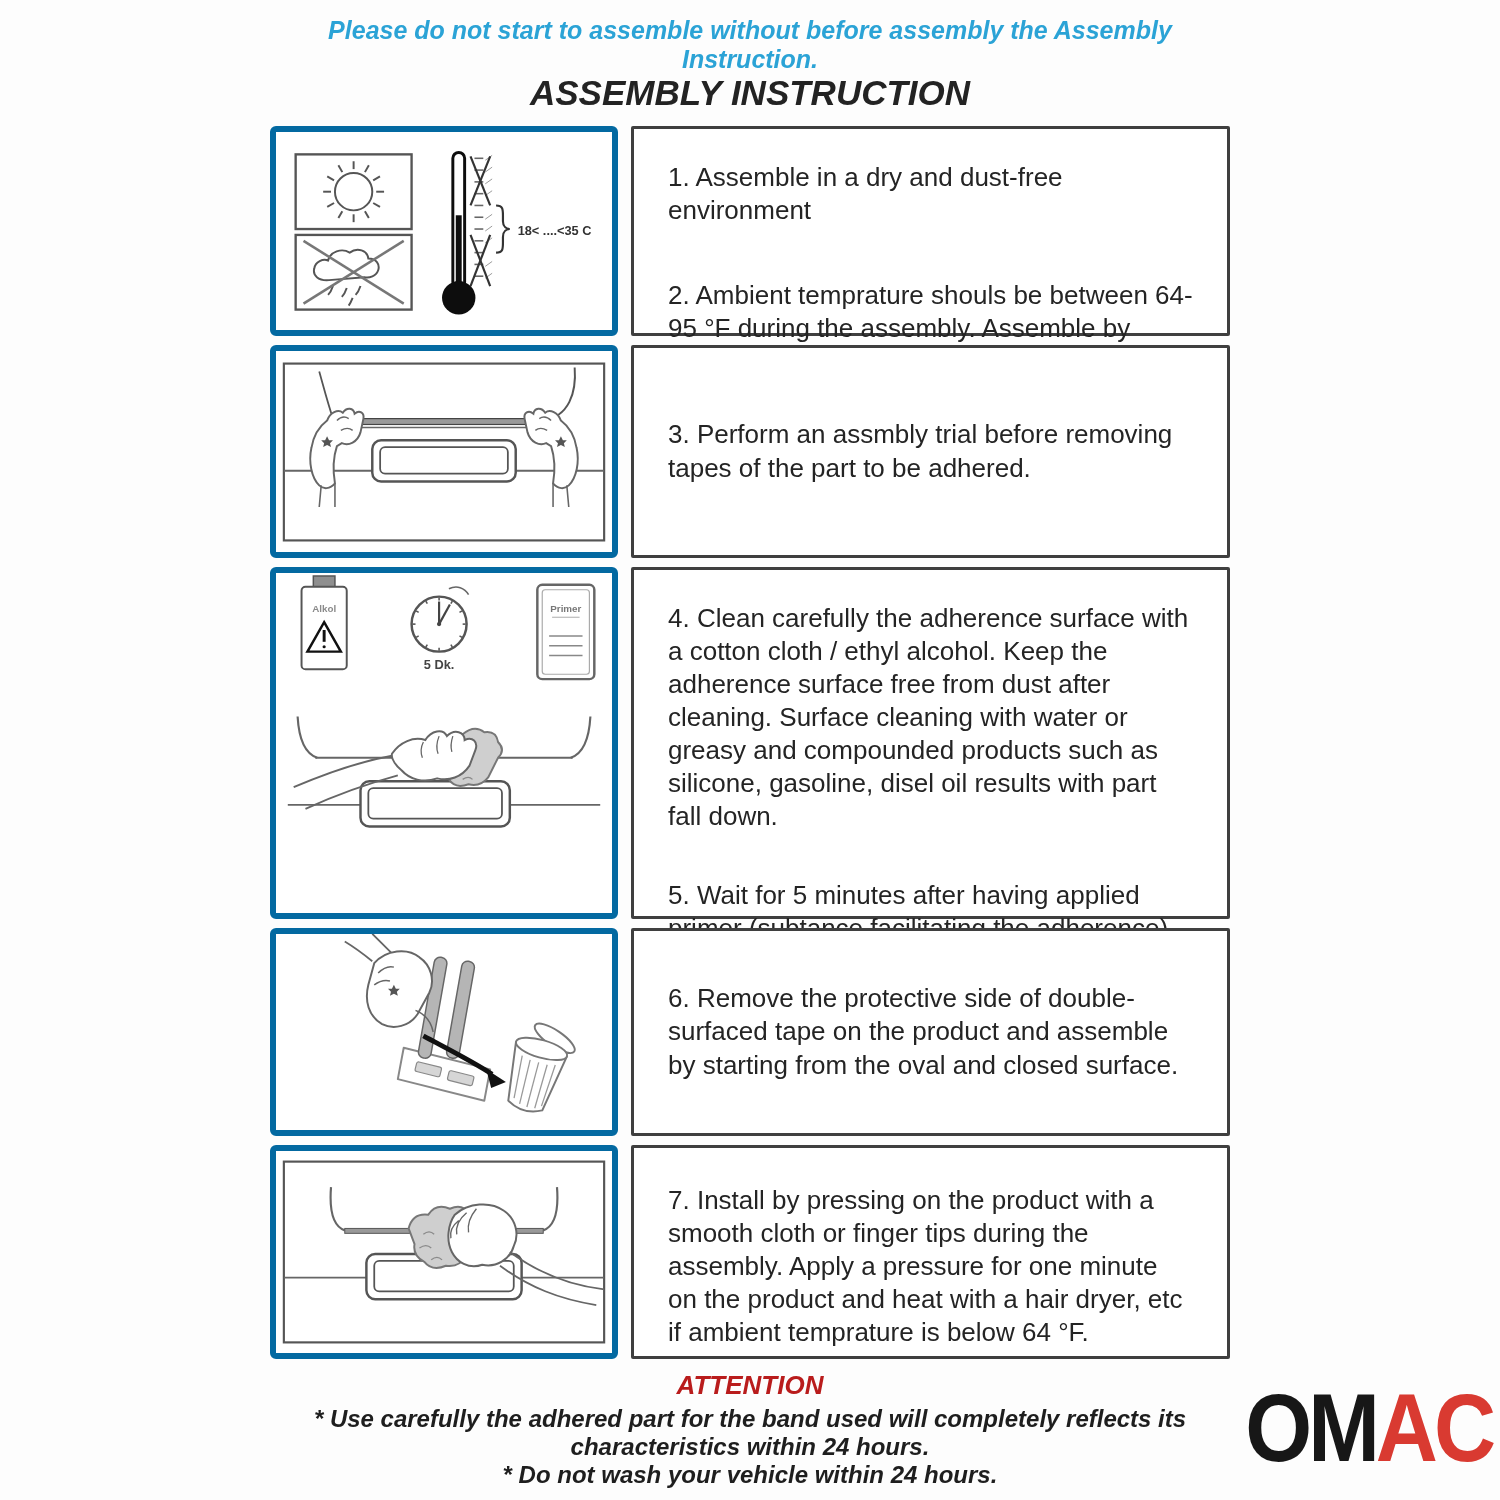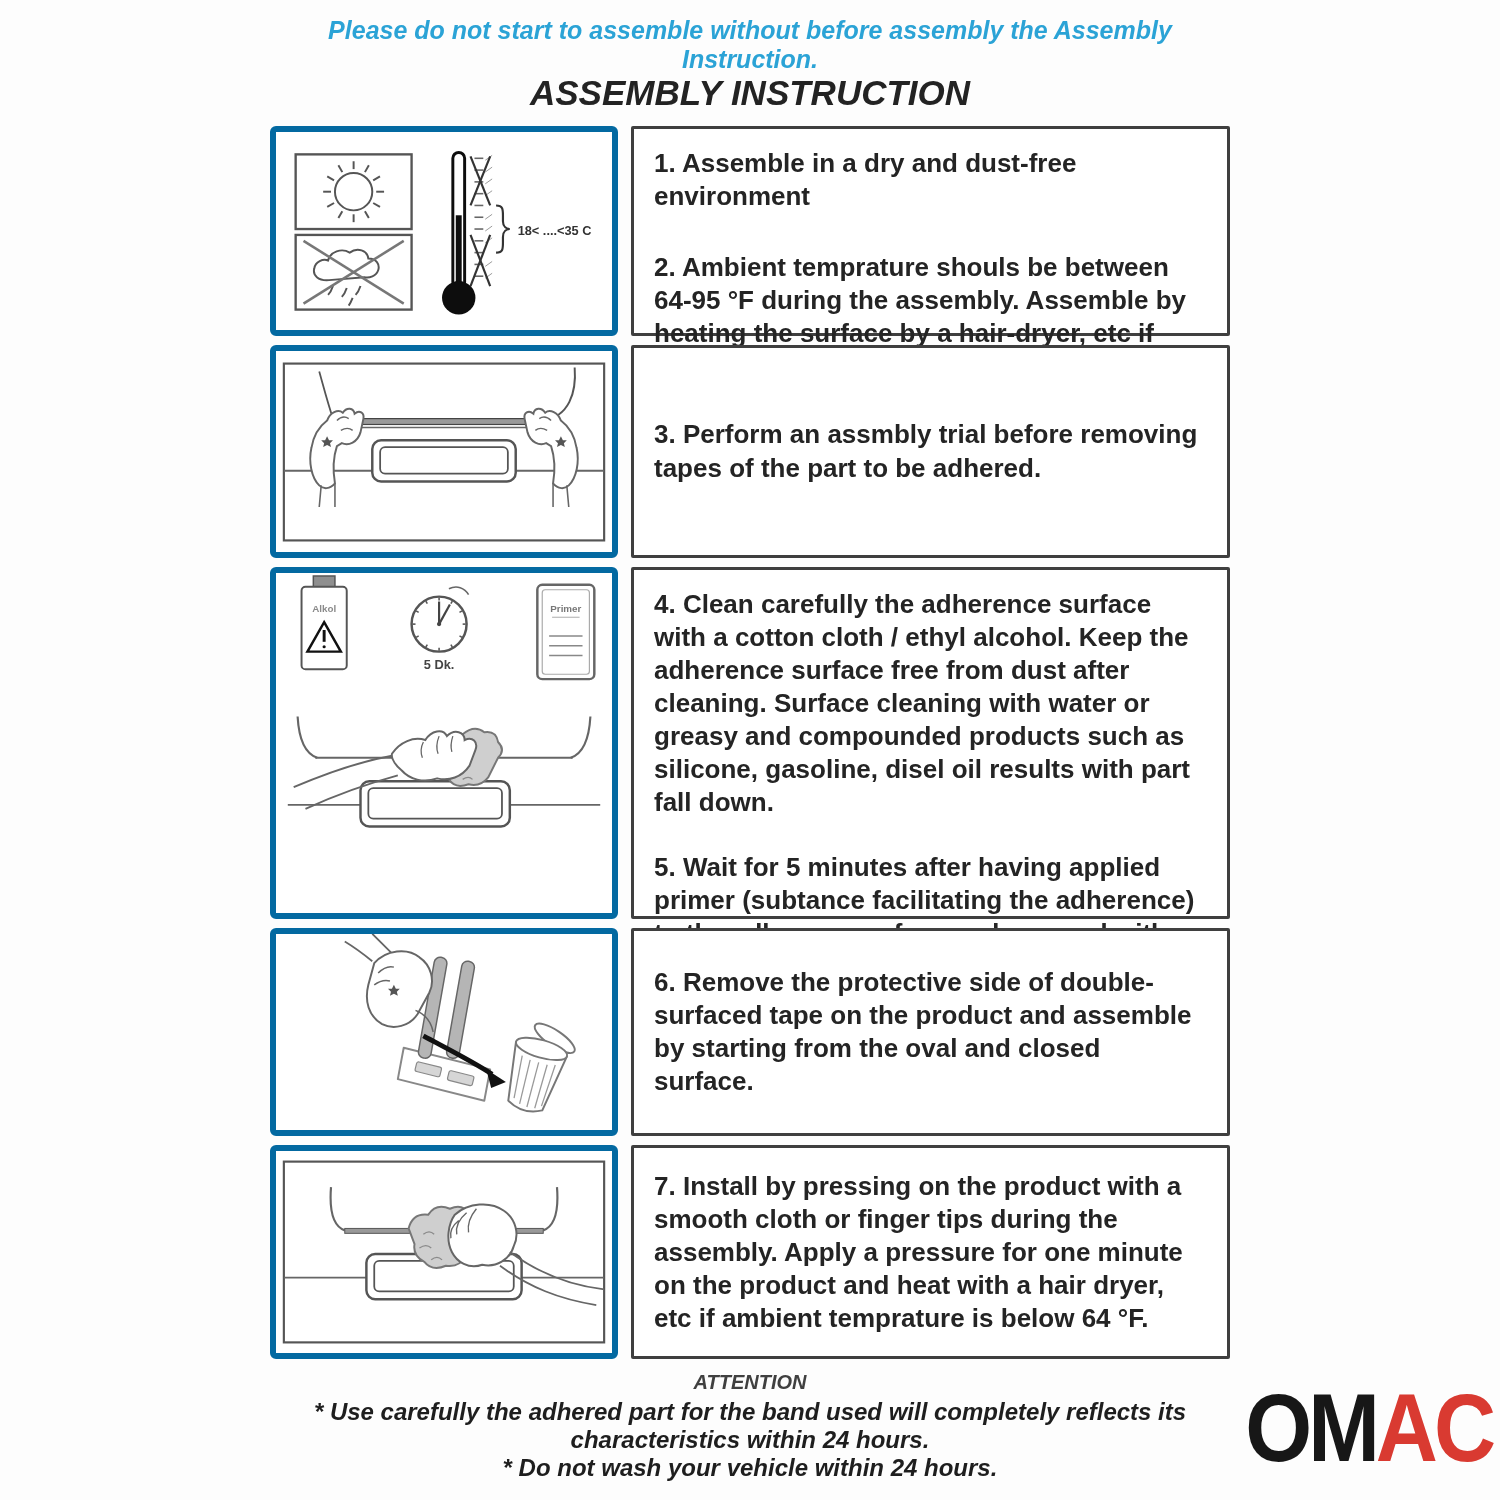--- a/index.html
+++ b/index.html
@@ -6,29 +6,29 @@
   .page{position:relative;width:1500px;height:1500px;background:#fdfdfd;overflow:hidden;
         font-family:"Liberation Sans",sans-serif;color:#242424;}
   .content{width:960px;margin:0 auto;padding-top:16px;}
   .notice{text-align:center;color:#2ba3d6;font-size:25px;font-weight:bold;font-style:italic;line-height:1.15;}
   .title{text-align:center;font-size:35px;font-style:italic;font-weight:600;color:#232323;margin:0 0 14px 0;line-height:1.1;}
   .row{display:flex;gap:13px;margin-bottom:9px;}
   .illus{flex:0 0 348px;width:348px;border:6px solid #0369a1;border-radius:6px;background:#fff;
          box-sizing:border-box;display:flex;align-items:center;justify-content:center;overflow:hidden;}
   .textbox{flex:1;border:3px solid #3f3f3f;border-radius:2px;background:#fff;box-sizing:border-box;
            padding:12px 18px;font-size:26px;line-height:1.27;display:flex;flex-direction:column;color:#242424;}
-  .textbox p{margin:2px;font-weight:bold;}
+  .textbox p{margin:16px;}
   .r1{height:210px;} .r2{height:213px;} .r3{height:352px;} .r4{height:208px;} .r5{height:214px;}
   .r1 .textbox{padding-top:16px;} .r1 p + p{margin-top:36px;}
   .r2 .textbox{justify-content:center;}
   .r3 .textbox{padding-top:16px;} .r3 p + p{margin-top:30px;}
   .r4 .textbox{justify-content:center;}
   .r5 .textbox{padding-top:20px;}
   .attention{margin-top:12px;text-align:center;}
-  .attn-head{color:#404040;font-size:20px;font-weight:bold;font-style:italic;line-height:1.15;}
+  .attn-head{color:#b91c1c;font-size:26px;font-weight:bold;font-style:italic;line-height:1.15;}
   .attn-notes{margin:4px auto 0 auto;width:930px;font-size:24px;font-style:italic;font-weight:bold;
               color:#1e1e1e;line-height:1.16;}
   .logo{position:absolute;right:8px;bottom:24px;font-size:86px;font-weight:bold;letter-spacing:-4px;
         line-height:1;transform:scaleY(1.12);transform-origin:bottom right;}
   .logo .om{color:#171717;} .logo .ac{color:#d93a31;}
   svg{display:block;}
   svg text{font-family:"Liberation Sans",sans-serif;}
 </style>
 </head>
 <body>

